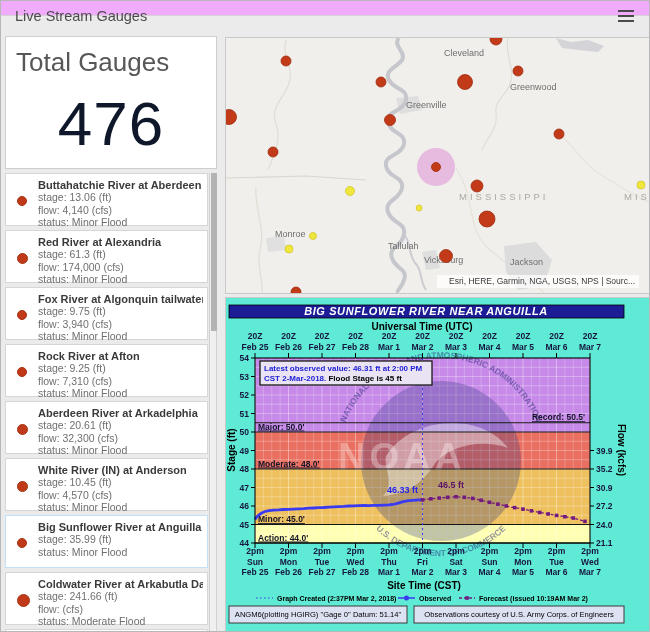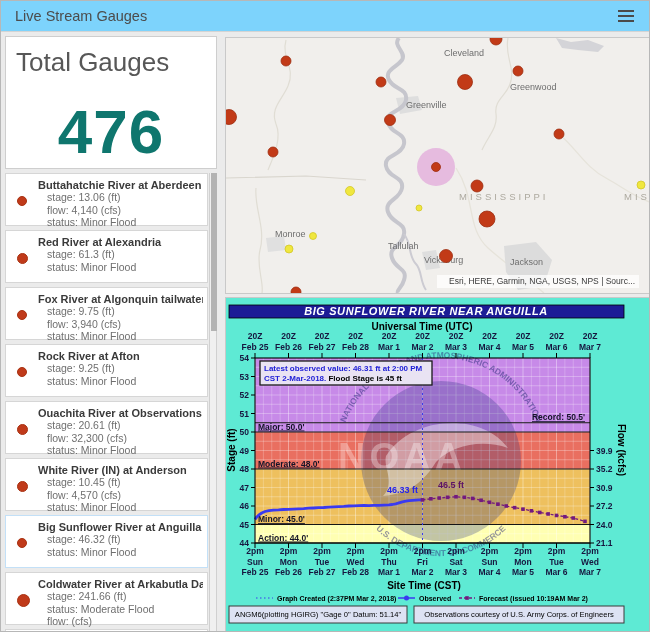--- a/index.html
+++ b/index.html
@@ -1,34 +1,34 @@
 <!DOCTYPE html>
 <html><head>
 <meta charset="utf-8">
 <style>
   html,body{margin:0;padding:0;background:#d9d9d9;}
   *{box-sizing:border-box;}
   .app{position:relative;width:650px;height:632px;background:#ebebeb;border:1px solid #b7b7b7;
        font-family:"Liberation Sans",sans-serif;overflow:hidden;}
   
-  .hdr{position:absolute;left:0;top:0;width:100%;height:31px;background:#7dd3fc;border-bottom:1px solid #d4d4d4;}
+  .hdr{position:absolute;left:0;top:0;width:100%;height:15px;background:#f0abfc;border-bottom:1px solid #d4d4d4;}
   .hdr-title{position:absolute;left:14px;top:7px;font-size:14.5px;color:#4c4c4c;}
   .menu-btn{position:absolute;right:13px;top:9px;width:20px;height:14px;cursor:pointer;}
   .menu-btn span{display:block;width:16px;height:2px;background:#4a4a4a;margin:0 0 3px 2px;}
   
   .total-card{position:absolute;left:4px;top:35px;width:212px;height:133px;background:#fff;border:1px solid #cecece;}
   .total-label{margin:10px 0 0 10px;font-size:26px;color:#575757;}
-  .total-value{text-align:center;font-size:62px;font-weight:bold;color:#0f766e;margin-top:18px;letter-spacing:1px;}
+  .total-value{text-align:center;font-size:62px;font-weight:normal;color:#0f172a;margin-top:10px;letter-spacing:1px;}
   
   .gauge-list{position:absolute;left:4px;top:172px;width:204px;height:460px;overflow:hidden;}
   .gauge-item{position:relative;width:203px;height:53px;background:#fff;border:1px solid #d6d6d6;margin-bottom:4px;padding:5px 4px 4px 32px;cursor:pointer;}
   .gauge-item.selected{background:#ffffff;border-color:#c3e0f7;}
   .g-dot{position:absolute;left:11px;top:22px;border-radius:50%;background:#c03a1a;border:1px solid #a93212;}
   .g-name{font-size:11px;font-weight:bold;color:#3a3a3a;white-space:nowrap;overflow:hidden;}
-  .g-line{font-size:10.5px;color:#6f6f6f;line-height:12.5px;white-space:nowrap;margin-left:9px;}
+  .g-line{font-size:10.5px;color:#6f6f6f;line-height:12.5px;white-space:nowrap;}
   .scrollbar{position:absolute;left:208px;top:172px;width:8px;height:460px;background:#f0f0f0;border-left:1px solid #d0d0d0;border-right:1px solid #d0d0d0;}
   .scrollbar .thumb{position:absolute;left:1px;top:0;width:6px;height:158px;background:#b3b3b3;}
   
   .map-panel{position:absolute;left:224px;top:36px;width:426px;height:257px;background:#f1efec;border:1px solid #c9c9c9;overflow:hidden;}
   .map-attr{position:absolute;right:11px;bottom:5px;background:rgba(255,255,255,0.75);font-size:8.5px;color:#3b3b3b;padding:1px 4px 2px 12px;}
   .mp-city{font:9px "Liberation Sans",sans-serif;fill:#6e6e6e;}
   .mp-state{font:9.5px "Liberation Sans",sans-serif;fill:#ada99f;letter-spacing:3px;}
   
   .chart-panel{position:absolute;left:224px;top:296px;width:476px;height:335px;background:#5eead4;border:1px solid #c9c9c9;}
   .ct-title{font:italic bold 11px "Liberation Sans",sans-serif;fill:#ffffff;letter-spacing:.6px;}
@@ -66,61 +66,63 @@
         <span class="g-dot" style="width: 10px; height: 10px; top: 22px;"></span>
         <div class="g-name">Buttahatchie River at Aberdeen</div>
         <div class="g-line">stage: 13.06 (ft)</div>
         <div class="g-line">flow: 4,140 (cfs)</div>
         <div class="g-line">status: Minor Flood</div>
       </div>
       <div class="gauge-item">
         <span class="g-dot" style="width: 11px; height: 11px; top: 21.5px;"></span>
         <div class="g-name">Red River at Alexandria</div>
         <div class="g-line">stage: 61.3 (ft)</div>
+        <div class="g-line">flow: 174,000 (cfs)</div>
         <div class="g-line">status: Minor Flood</div>
       </div>
       <div class="gauge-item">
         <span class="g-dot" style="width: 10px; height: 10px; top: 22px;"></span>
         <div class="g-name">Fox River at Algonquin tailwater</div>
         <div class="g-line">stage: 9.75 (ft)</div>
         <div class="g-line">flow: 3,940 (cfs)</div>
         <div class="g-line">status: Minor Flood</div>
       </div>
       <div class="gauge-item">
         <span class="g-dot" style="width: 10px; height: 10px; top: 22px;"></span>
         <div class="g-name">Rock River at Afton</div>
         <div class="g-line">stage: 9.25 (ft)</div>
+        <div class="g-line">flow: 7,310 (cfs)</div>
         <div class="g-line">status: Minor Flood</div>
       </div>
       <div class="gauge-item">
         <span class="g-dot" style="width: 11px; height: 11px; top: 21.5px;"></span>
-        <div class="g-name">Ouachita River at Observations</div>
+        <div class="g-name">Aberdeen River at Arkadelphia</div>
         <div class="g-line">stage: 20.61 (ft)</div>
         <div class="g-line">flow: 32,300 (cfs)</div>
         <div class="g-line">status: Minor Flood</div>
       </div>
       <div class="gauge-item">
         <span class="g-dot" style="width: 11px; height: 11px; top: 21.5px;"></span>
         <div class="g-name">White River (IN) at Anderson</div>
         <div class="g-line">stage: 10.45 (ft)</div>
         <div class="g-line">flow: 4,570 (cfs)</div>
         <div class="g-line">status: Minor Flood</div>
       </div>
       <div class="gauge-item selected">
         <span class="g-dot" style="width: 10px; height: 10px; top: 22px;"></span>
         <div class="g-name">Big Sunflower River at Anguilla</div>
-        <div class="g-line">stage: 46.32 (ft)</div>
+        <div class="g-line">stage: 35.99 (ft)</div>
         <div class="g-line">status: Minor Flood</div>
       </div>
       <div class="gauge-item">
         <span class="g-dot" style="width: 13px; height: 13px; top: 20.5px;"></span>
         <div class="g-name">Coldwater River at Arkabutla Dam</div>
         <div class="g-line">stage: 241.66 (ft)</div>
+        <div class="g-line">flow: (cfs)</div>
         <div class="g-line">status: Moderate Flood</div>
-        <div class="g-line">flow: (cfs)</div>
       </div>
       <div class="gauge-item"></div>
     </div>
   <div class="scrollbar">
       <div class="thumb"></div>
     </div>
 
   <div class="map-panel">
     <svg id="map-svg" width="424" height="255">
 

